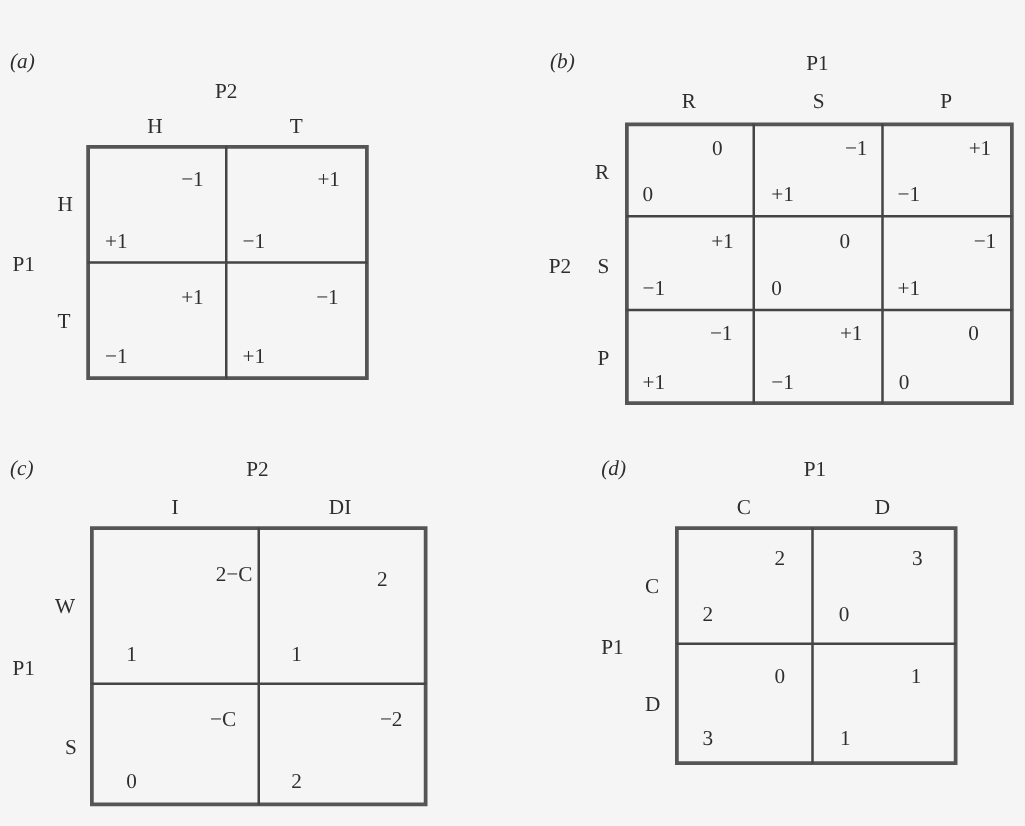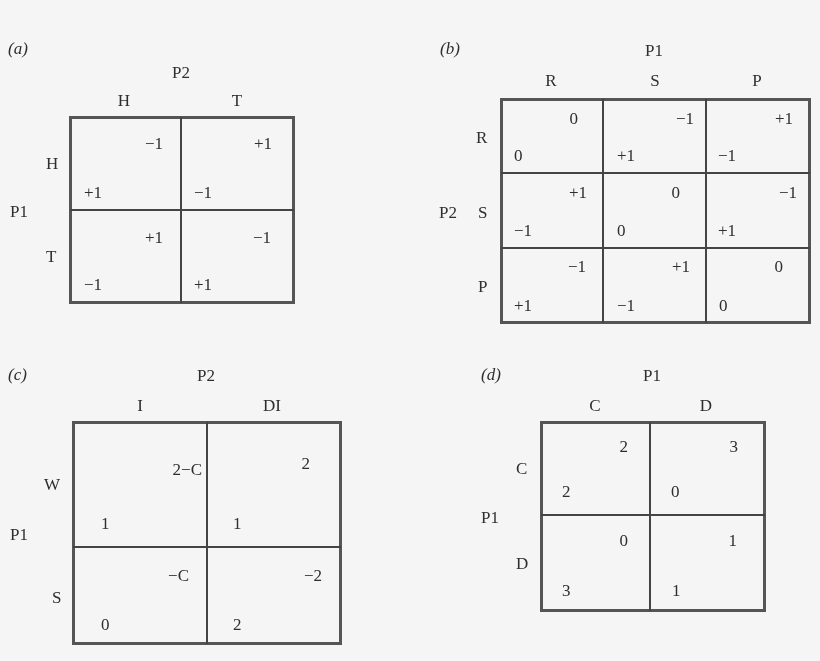--- a/index.html
+++ b/index.html
@@ -92,21 +92,21 @@
   <div class="t c" style="left:140px;top:397px;">I</div>
   <div class="t c" style="left:272px;top:397px;">DI</div>
   <div class="t" style="left:10px;top:526px;">P1</div>
   <div class="t" style="left:44px;top:476px;">W</div>
   <div class="t" style="left:52px;top:589px;">S</div>
 
   <div class="grid" style="left:72px;top:421px;width:270px;height:224px;"></div>
   <div class="vline" style="left:206px;top:422px;height:222px;"></div>
   <div class="hline" style="left:73px;top:546px;width:268px;"></div>
 
-  <div class="t r" style="left:202px;top:461px;">2−C</div>
+  <div class="t r" style="left:202px;top:451px;">2−C</div>
   <div class="t" style="left:101px;top:515px;">1</div>
   <div class="t r" style="left:310px;top:455px;">2</div>
   <div class="t" style="left:233px;top:515px;">1</div>
   <div class="t r" style="left:189px;top:567px;">−C</div>
   <div class="t" style="left:101px;top:616px;">0</div>
   <div class="t r" style="left:322px;top:567px;">−2</div>
   <div class="t" style="left:233px;top:616px;">2</div>
 </div>
 
 <div class="panel">

